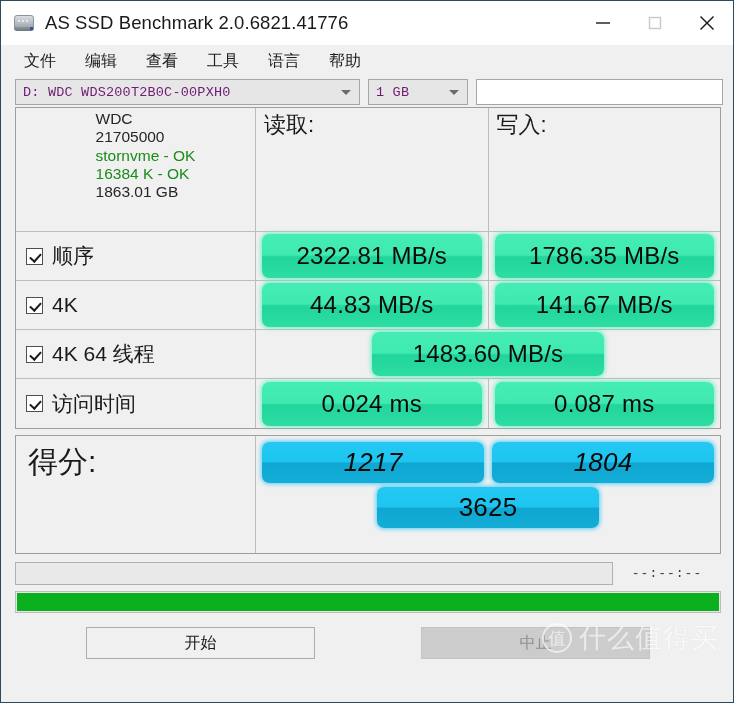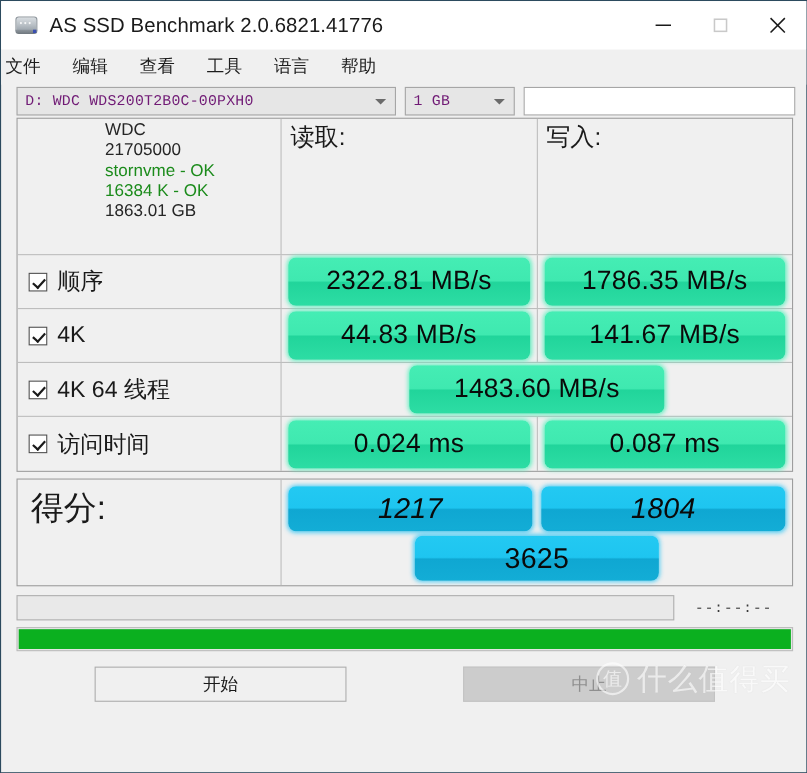--- a/index.html
+++ b/index.html
@@ -99,21 +99,21 @@
   }
   .win-btn svg { display: block; }
 
   
   .menubar {
     height: 32px;
     min-height: 32px;
     background: #f0f0f0;
     display: flex;
     align-items: center;
-    padding-left: 4px;
+    padding-left: 23px;
   }
   .menu-item {
     font-size: 16px;
     color: #1d1d1d;
     margin-right: 29px;
     white-space: nowrap;
     line-height: 1;
   }
 
   
@@ -285,21 +285,21 @@
     box-shadow: 0 0 4px 1px rgba(60,200,245,.85);
   }
 
   
   .score-grid {
     margin-top: 6px;
     border: 1px solid #9e9e9e;
     background: #f0f0f0;
     box-sizing: border-box;
     display: flex;
-    height: 98px;
+    height: 119px;
   }
   .score-label-cell {
     width: 240px;
     min-width: 240px;
     border-right: 1px solid #bdbdbd;
     display: flex;
     align-items: flex-start;
     padding: 6px 0 0 12px;
     box-sizing: border-box;
   }

